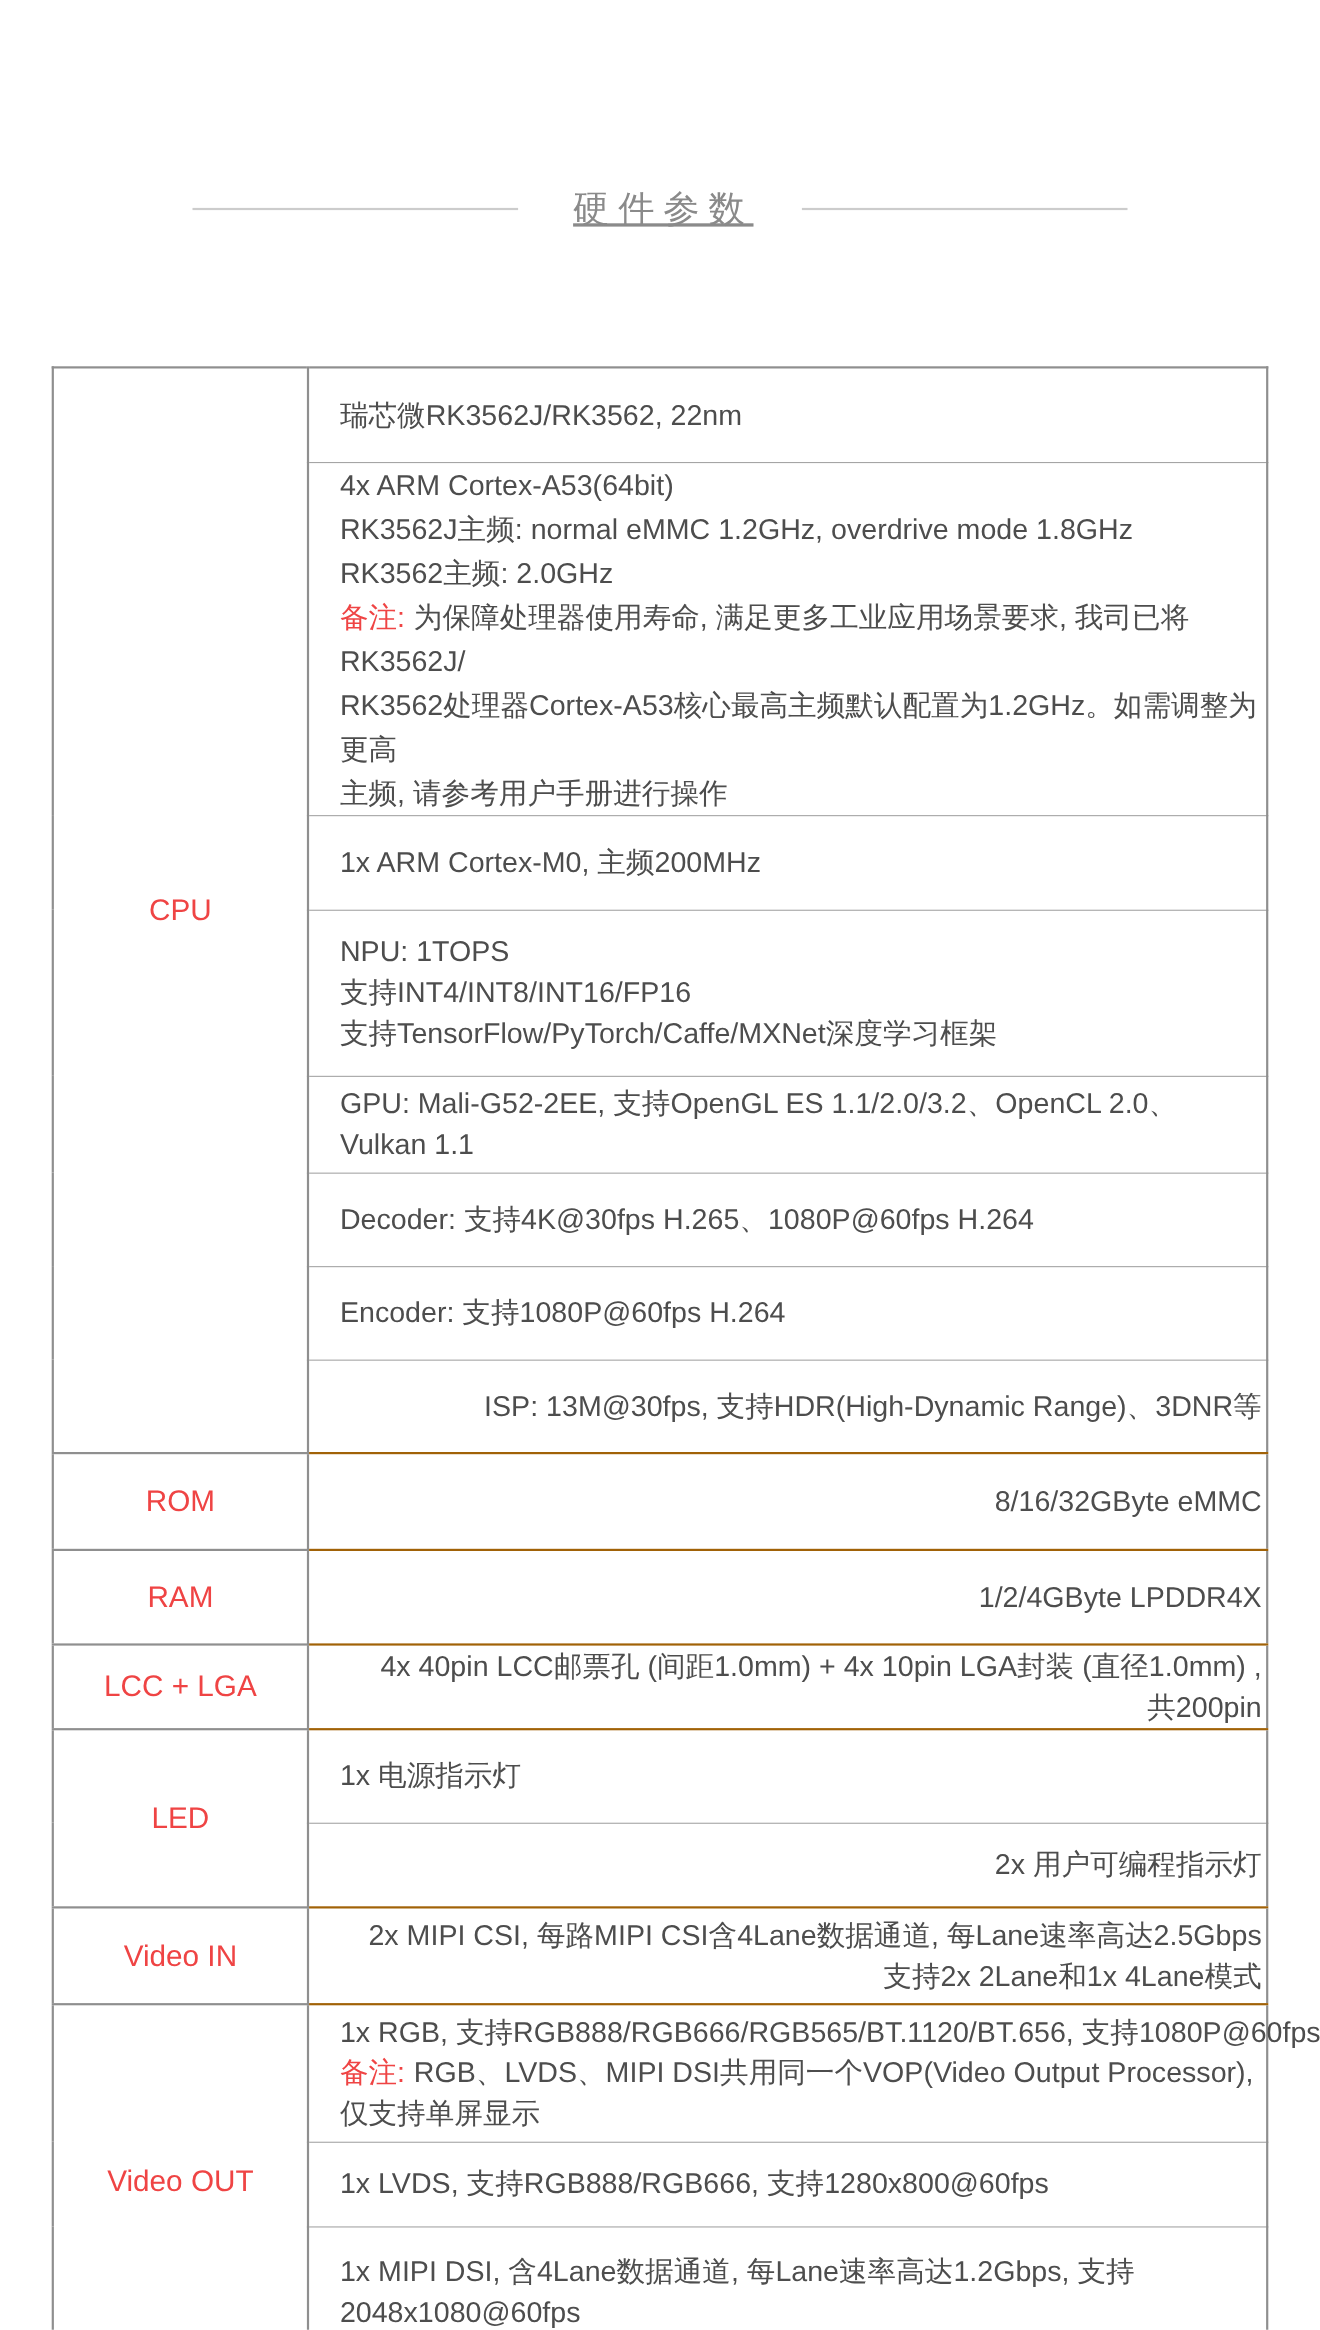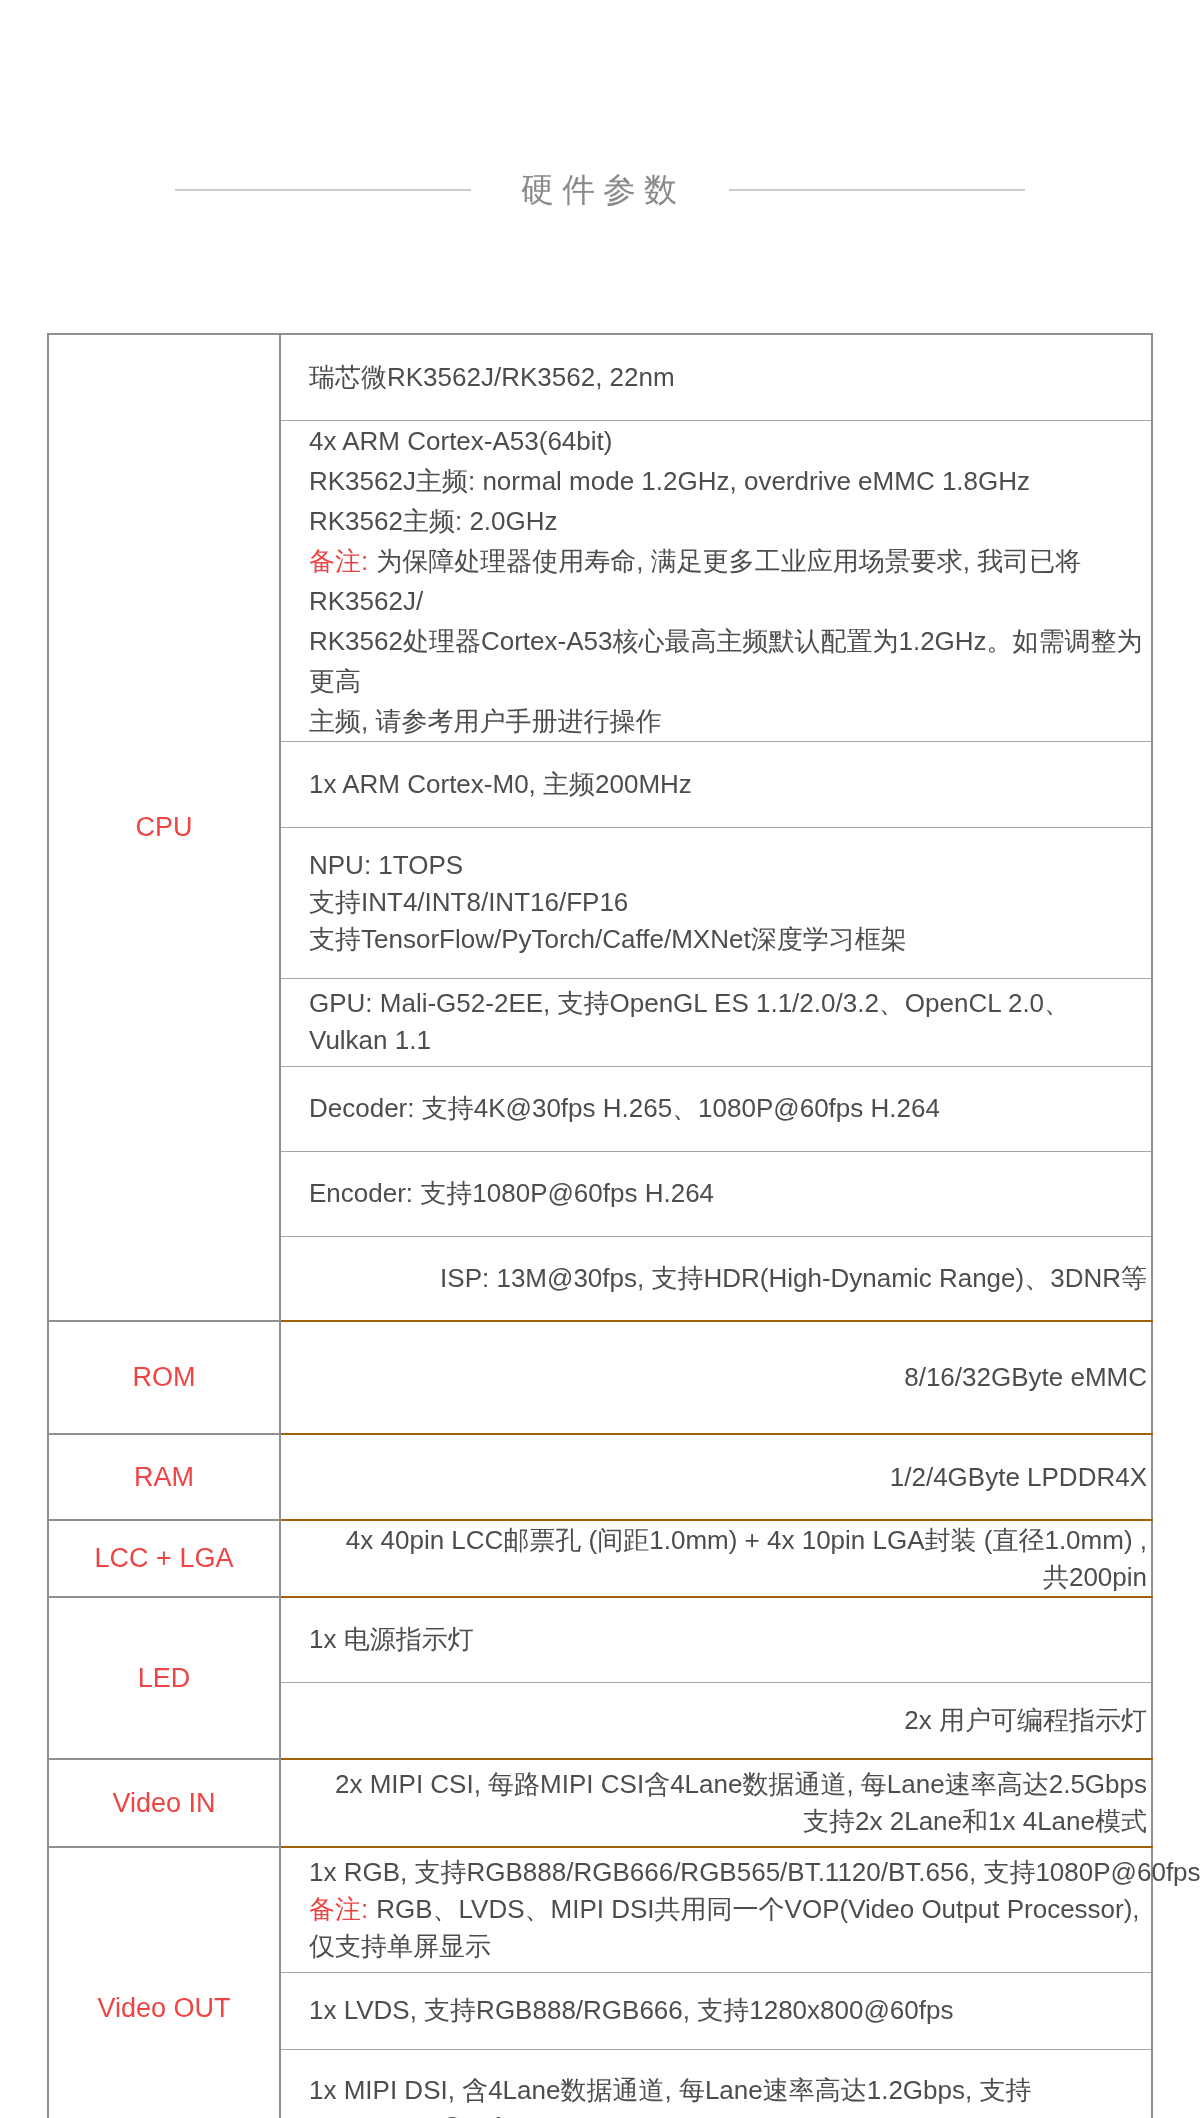--- a/index.html
+++ b/index.html
@@ -12,21 +12,21 @@
   
   .title-row{
     position:absolute;top:170px;left:0;width:1200px;
     display:flex;align-items:center;justify-content:center;
   }
   .title-line{width:296px;height:2px;background:#cccccc;}
   .title-line.left{margin-right:50px;}
   .title-line.right{margin-left:44px;}
   .title-text{
     font-size:33px;color:#8a8a8a;letter-spacing:8px;
-    line-height:40px;white-space:nowrap;
+    line-height:40px;white-space:nowrap;text-decoration:underline;
   }
   
   table.spec{
     position:absolute;top:333px;left:47px;
     width:1104px;border-collapse:collapse;table-layout:fixed;
     border:2px solid #8f8f8f;
   }
   col.label-col{width:232px;}
   col.content-col{width:872px;}
   td{padding:0;vertical-align:middle;}
@@ -39,21 +39,21 @@
     font-size:26px;color:#4d4d4d;
     padding-left:28px;padding-right:4px;
   }
   td.sub{border-bottom:1px solid #a5a5a5;}
   td.end{border-bottom:2px solid #a16207;text-align:right;}
   td.content .line{line-height:37px;white-space:nowrap;}
   tr.lh40 td.content .line{line-height:40px;white-space:normal;}
   .note-label{color:#ef4444;margin-right:8px;}
   
   .r85{height:85px;}  .r86{height:86px;}  .r87{height:77px;}
-  .r88{height:88px;}  .r89{height:113px;}  .r120{height:120px;}
+  .r88{height:88px;}  .r89{height:88px;}  .r120{height:120px;}
   .r125{height:125px;} .r151{height:151px;} .r299{height:299px;}
 </style>
 </head>
 <body>
 
 <div class="title-row">
   <div class="title-line left"></div>
   <div class="title-text">硬件参数</div>
   <div class="title-line right"></div>
 </div>
@@ -67,21 +67,21 @@
   <tbody>
       <tr class="r86">
     <td class="label" rowspan="8">CPU</td>
     <td class="content sub">
       <div class="line">瑞芯微RK3562J/RK3562, 22nm</div>
     </td>
   </tr>
   <tr class="r299 lh40">
     <td class="content sub">
       <div class="line">4x ARM Cortex-A53(64bit)</div>
-      <div class="line">RK3562J主频: normal mode 1.2GHz, overdrive eMMC 1.8GHz</div>
+      <div class="line">RK3562J主频: normal eMMC 1.2GHz, overdrive mode 1.8GHz</div>
       <div class="line">RK3562主频: 2.0GHz</div>
       <div class="line"><span class="note-label">备注:</span><span>为保障处理器使用寿命, 满足更多工业应用场景要求, 我司已将RK3562J/</span></div>
       <div class="line">RK3562处理器Cortex-A53核心最高主频默认配置为1.2GHz。如需调整为更高</div>
       <div class="line">主频, 请参考用户手册进行操作</div>
     </td>
   </tr>
   <tr class="r86">
     <td class="content sub">
       <div class="line">1x ARM Cortex-M0, 主频200MHz</div>
     </td>

